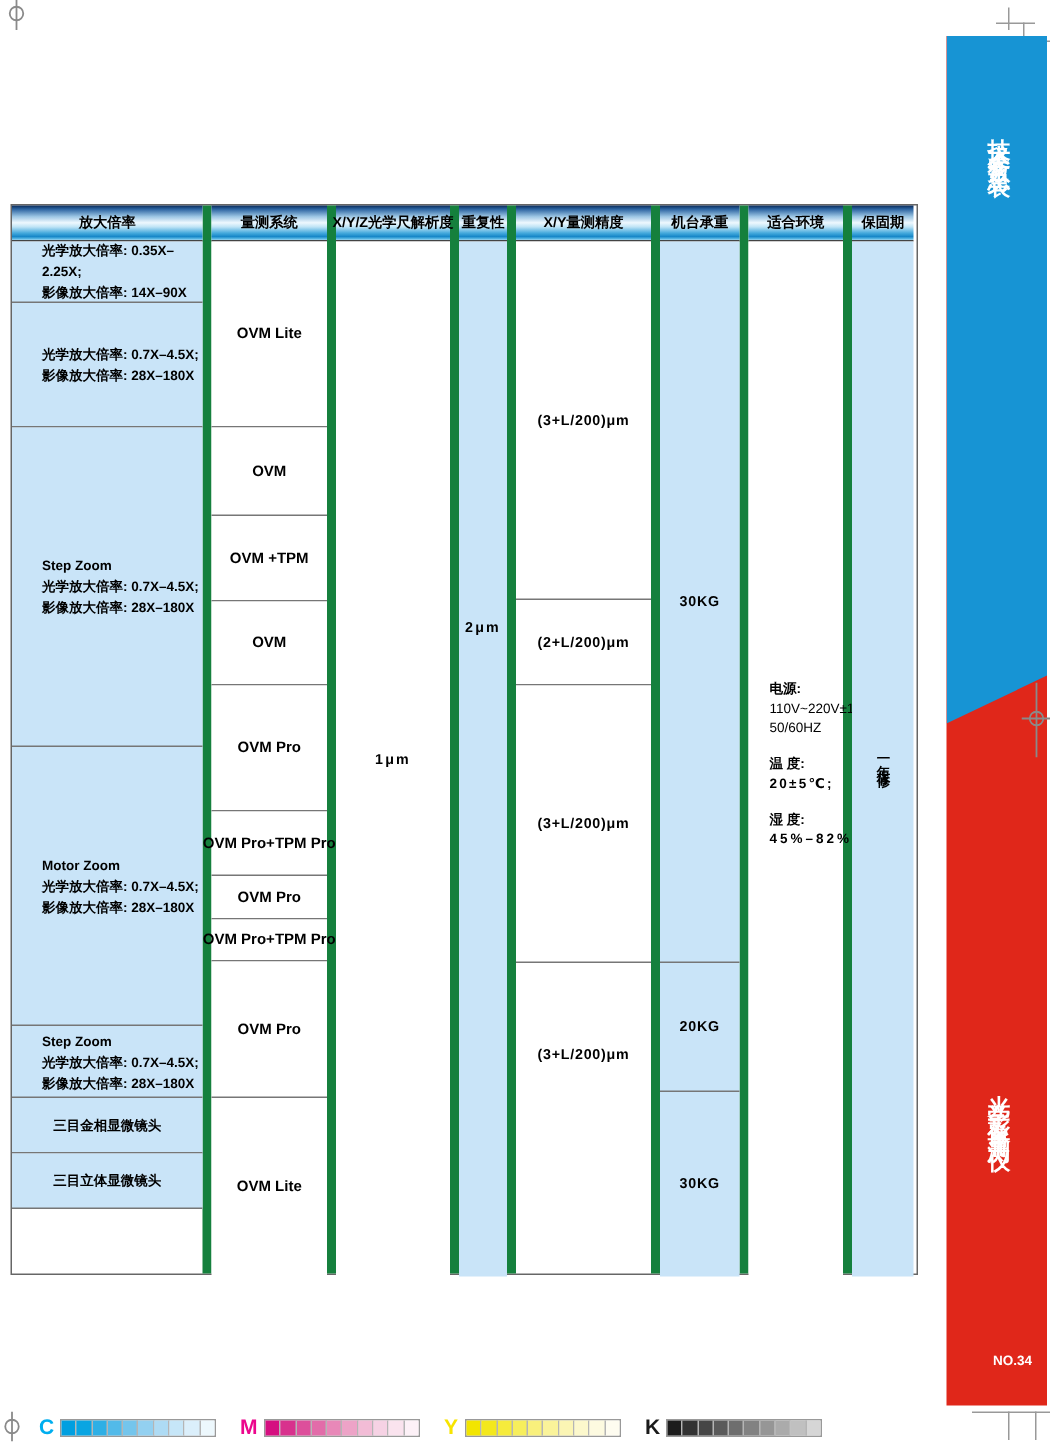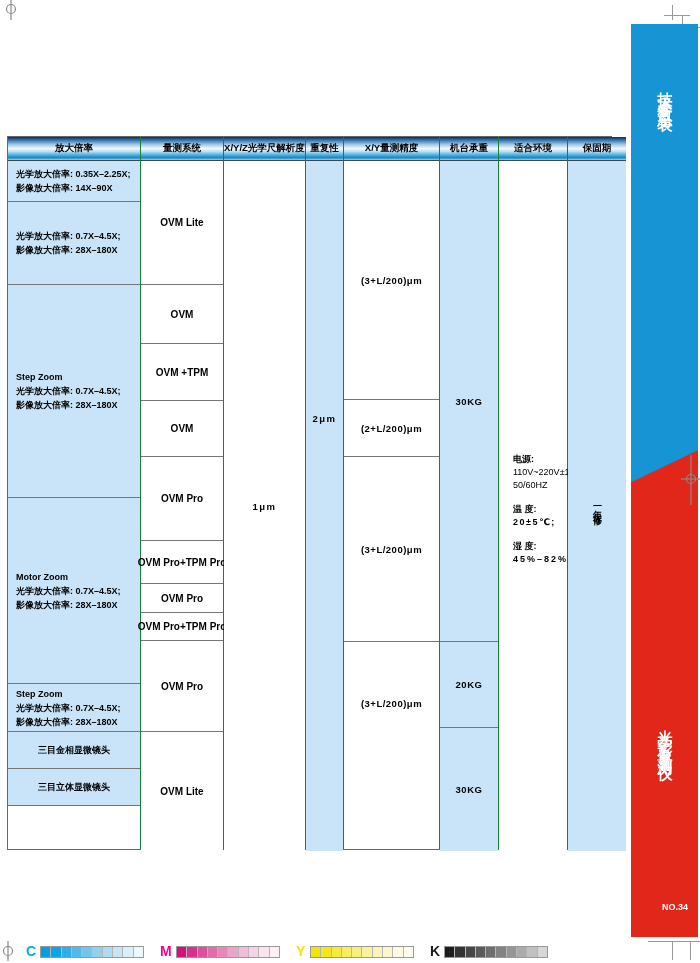--- a/index.html
+++ b/index.html
@@ -1,33 +1,33 @@
 <!DOCTYPE html>
 <html><head>
 <meta charset="utf-8">
 <style>
   html,body{margin:0;padding:0;}
   body{width:700px;height:963px;position:relative;background:#ffffff;
        font-family:"Liberation Sans","DejaVu Sans",sans-serif;overflow:hidden;}
   
   .spec-table{position:absolute;left:7px;top:136px;width:605px;height:714px;
               border:1px solid #666;box-sizing:border-box;background:#fff;}
-  .col{position:absolute;top:0;height:712px;box-sizing:border-box;border-right:1px solid #15803d;}
+  .col{position:absolute;top:0;height:712px;box-sizing:border-box;border-right:6px solid #15803d;}
   .col.last-col{border-right:none;}
   .hcell{height:24px;box-sizing:border-box;display:flex;align-items:center;justify-content:center;
          font-weight:bold;font-size:9.5px;color:#000;white-space:nowrap;overflow:visible;
          background:linear-gradient(180deg,#0a2a58 0%,#29619f 10%,#9cc6e4 32%,#eef8fe 50%,
                     #bfe4f6 62%,#44a9dc 80%,#1787c8 90%,#54b4e2 96%,#9ad4f0 100%);
          border-bottom:1px solid #444;}
   .cell{box-sizing:border-box;border-bottom:1px solid #767676;display:flex;align-items:center;
         justify-content:center;font-size:9px;font-weight:bold;color:#000;position:relative;}
   .cell.lastc{border-bottom:none;}
   .blue{background:#c9e4f8;}
   .white{background:#ffffff;}
-  .leftal{justify-content:flex-start;padding-left:8px;text-align:left;}
+  .leftal{justify-content:flex-start;padding-left:20px;text-align:left;}
   .lines{display:block;line-height:14px;}
   .ln{display:block;}
   .sysname{font-size:10px;letter-spacing:0;white-space:nowrap;}
   .val{font-size:9.5px;letter-spacing:0.5px;white-space:nowrap;}
   .floating{position:absolute;left:0;width:100%;text-align:center;letter-spacing:1px;}
   .envblock{position:absolute;left:14px;top:292px;text-align:left;line-height:13px;font-size:9px;}
   .envlab{font-weight:bold;}
   .envgap{margin-top:11px;}
   .spaced1{letter-spacing:1.5px;}
   .spaced2{letter-spacing:2px;}
@@ -217,21 +217,21 @@
         <span class="ln" style="font-weight:normal">110V~220V±10%</span>
         <span class="ln" style="font-weight:normal">50/60HZ</span>
         <span class="ln envlab envgap">温 度:</span>
         <span class="ln spaced1">20±5℃;</span>
         <span class="ln envlab envgap">湿 度:</span>
         <span class="ln spaced2">45%–82%</span>
       </div>
     </div>
   </div>
 
-  <div class="col last-col" style="left:560px;width:58px">
+  <div class="col last-col" style="left:560px;width:41px">
     <div class="hcell">
         <span>保固期</span>
       </div>
     <div class="cell blue lastc" style="height:690px">
       <span class="vtext" style="font-weight:bold">一年保修</span>
     </div>
   </div>
 </div>
 
 <div class="banner" style="background: rgb(224, 39, 26);">

